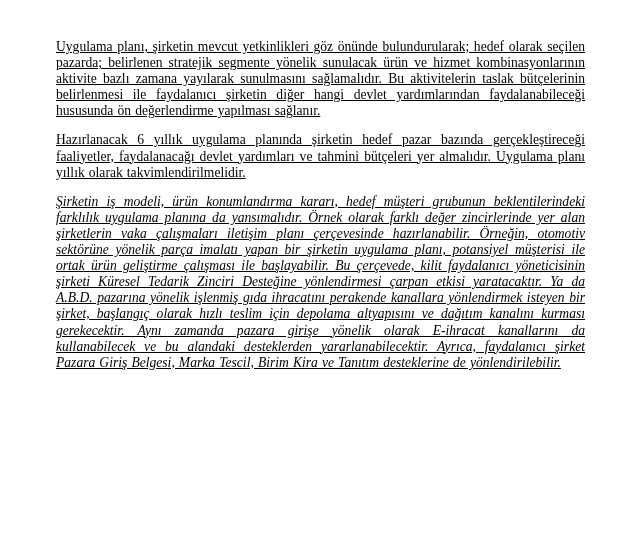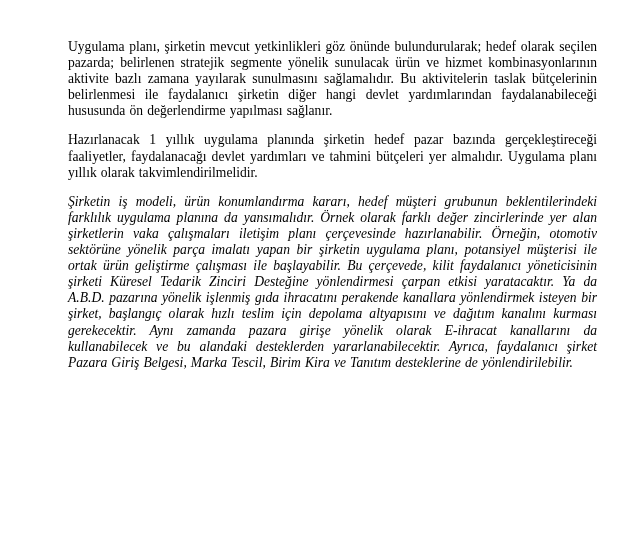--- a/index.html
+++ b/index.html
@@ -8,23 +8,24 @@
     background: #ffffff;
   }
   body {
     width: 640px;
     height: 542px;
     position: relative;
     overflow: hidden;
   }
   .page {
     position: absolute;
-    left: 68px;
+    left: 56px;
     top: 39px;
     width: 529px;
+    text-decoration: underline;
   }
   .para {
     font-family: "Liberation Serif", "DejaVu Serif", serif;
     font-size: 13.6px;
     line-height: 16.1px;
     color: #000000;
     text-align: justify;
     text-justify: inter-word;
     margin: 0 0 13px 0;
     hyphens: none;
@@ -32,15 +33,15 @@
   }
   .para.italic {
     font-style: italic;
   }
 </style>
 </head>
 <body>
 
 <div class="page">
   <p class="para">Uygulama planı, şirketin mevcut yetkinlikleri göz önünde bulundurularak; hedef olarak seçilen pazarda; belirlenen stratejik segmente yönelik sunulacak ürün ve hizmet kombinasyonlarının aktivite bazlı zamana yayılarak sunulmasını sağlamalıdır. Bu aktivitelerin taslak bütçelerinin belirlenmesi ile faydalanıcı şirketin diğer hangi devlet yardımlarından faydalanabileceği hususunda ön değerlendirme yapılması sağlanır.</p>
-  <p class="para">Hazırlanacak 1 yıllık uygulama planında şirketin hedef pazar bazında gerçekleştireceği faaliyetler, faydalanacağı devlet yardımları ve tahmini bütçeleri yer almalıdır. Uygulama planı yıllık olarak takvimlendirilmelidir.</p>
+  <p class="para">Hazırlanacak 6 yıllık uygulama planında şirketin hedef pazar bazında gerçekleştireceği faaliyetler, faydalanacağı devlet yardımları ve tahmini bütçeleri yer almalıdır. Uygulama planı yıllık olarak takvimlendirilmelidir.</p>
   <p class="para italic">Şirketin iş modeli, ürün konumlandırma kararı, hedef müşteri grubunun beklentilerindeki farklılık uygulama planına da yansımalıdır. Örnek olarak farklı değer zincirlerinde yer alan şirketlerin vaka çalışmaları iletişim planı çerçevesinde hazırlanabilir. Örneğin, otomotiv sektörüne yönelik parça imalatı yapan bir şirketin uygulama planı, potansiyel müşterisi ile ortak ürün geliştirme çalışması ile başlayabilir. Bu çerçevede, kilit faydalanıcı yöneticisinin şirketi Küresel Tedarik Zinciri Desteğine yönlendirmesi çarpan etkisi yaratacaktır. Ya da A.B.D. pazarına yönelik işlenmiş gıda ihracatını perakende kanallara yönlendirmek isteyen bir şirket, başlangıç olarak hızlı teslim için depolama altyapısını ve dağıtım kanalını kurması gerekecektir. Aynı zamanda pazara girişe yönelik olarak E-ihracat kanallarını da kullanabilecek ve bu alandaki desteklerden yararlanabilecektir. Ayrıca, faydalanıcı şirket Pazara Giriş Belgesi, Marka Tescil, Birim Kira ve Tanıtım desteklerine de yönlendirilebilir.</p>
 </div>
 
 </body></html>

